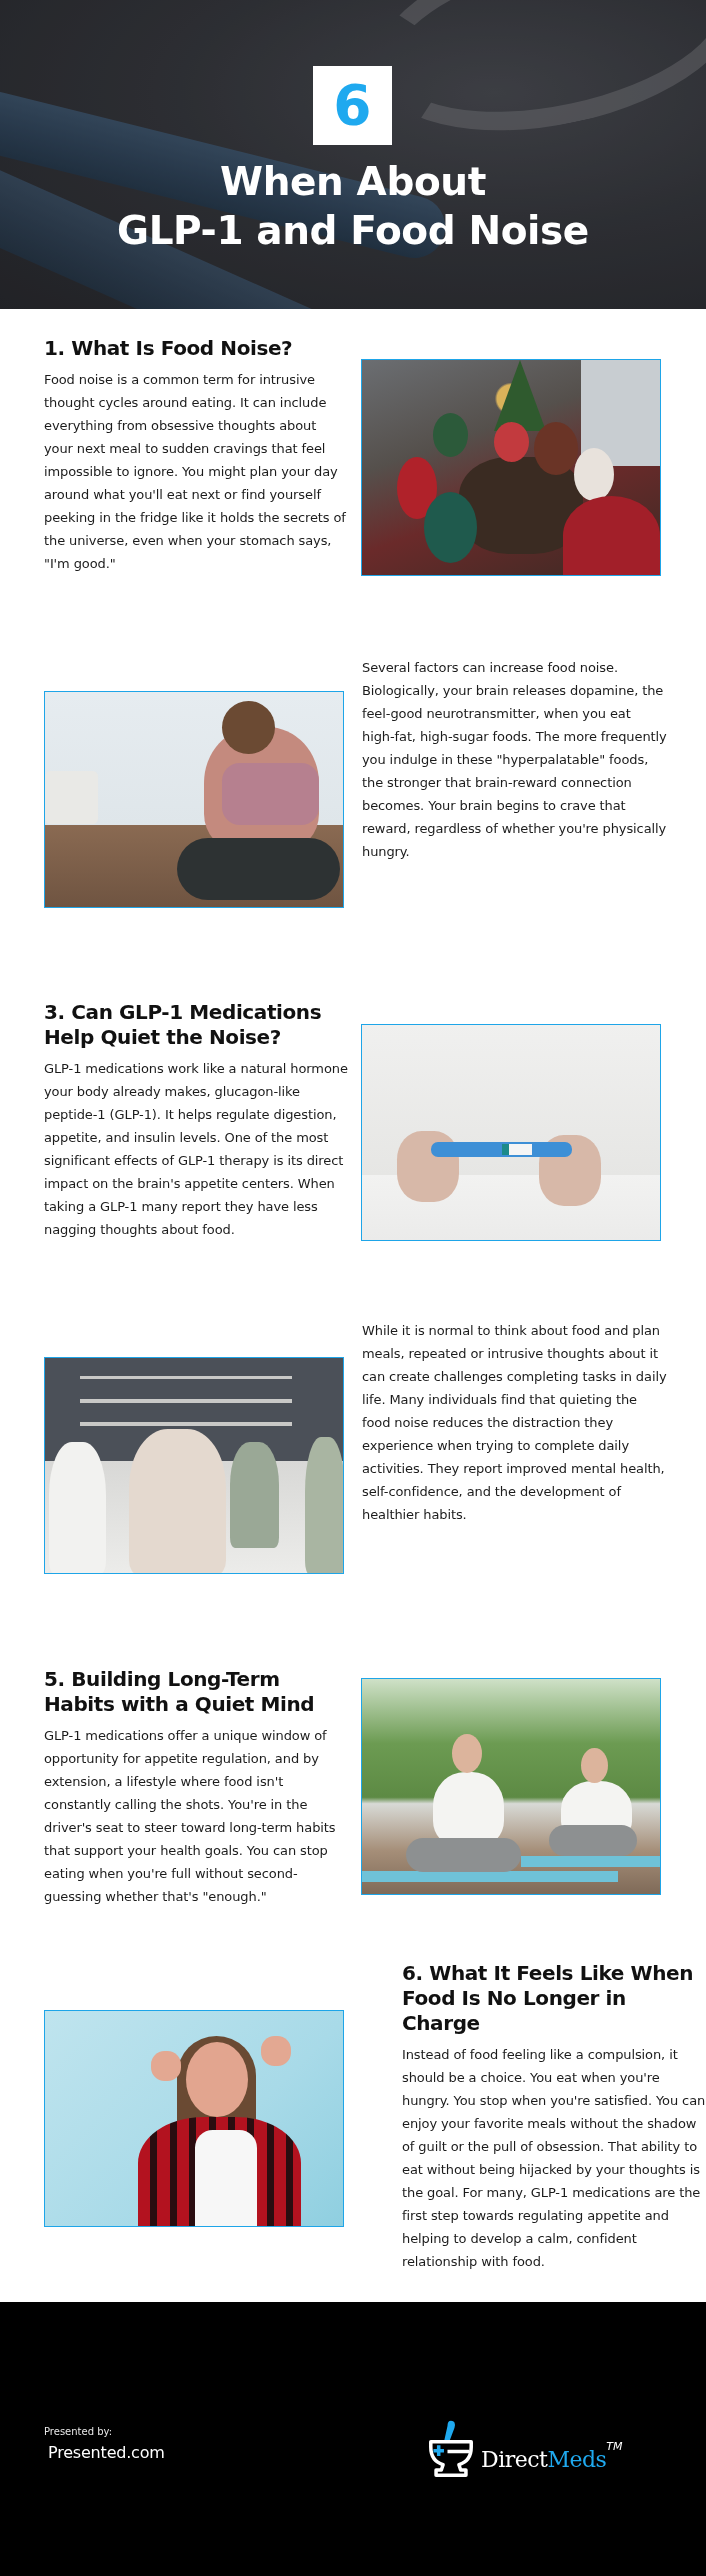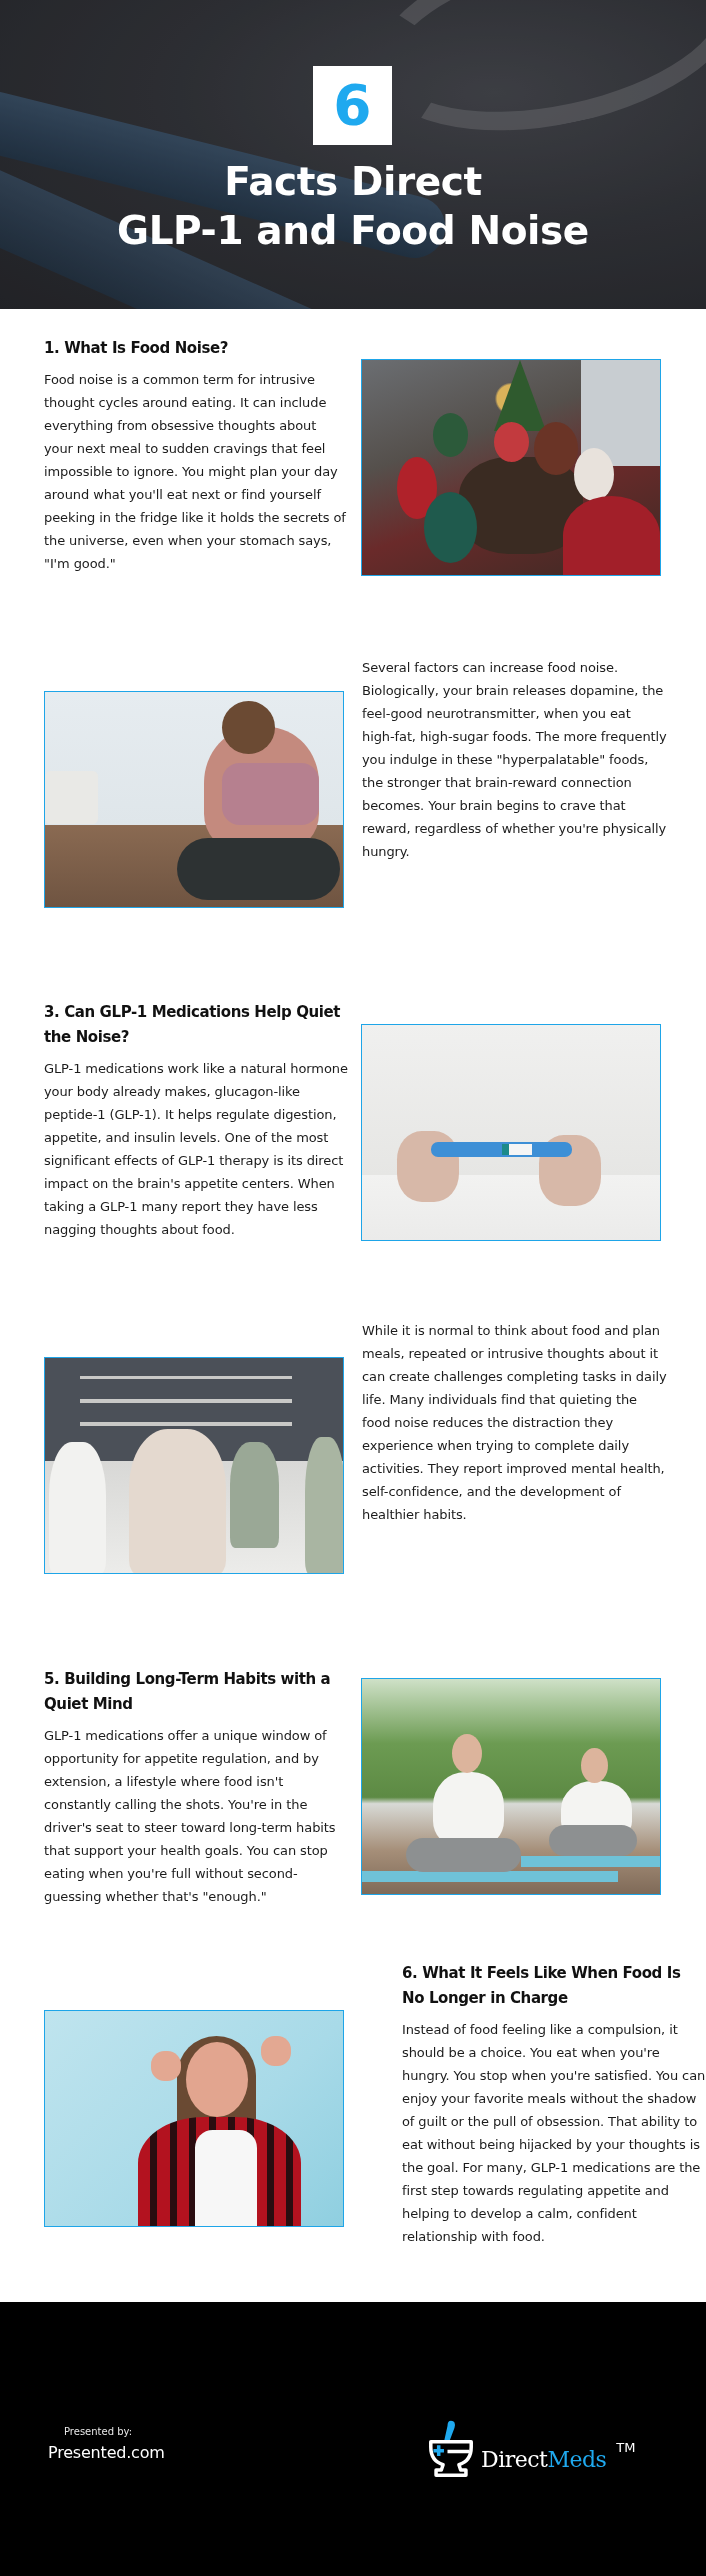--- a/index.html
+++ b/index.html
@@ -18,21 +18,21 @@
   .hero .overlay { position: absolute; inset: 0; background: rgba(20,20,24,.25); }
   .badge { position: absolute; left: 313px; top: 66px; width: 79px; height: 79px; background: #ffffff;
     display: flex; align-items: center; justify-content: center; }
   .badge span { font-family: "DejaVu Sans", sans-serif; font-weight: bold; font-size: 55px; color: #1fa9ef; line-height: 1; }
   .hero-title { position: absolute; left: 0; top: 157px; width: 706px; text-align: center; color: #ffffff;
     font-family: "DejaVu Sans", sans-serif; font-weight: bold; font-size: 39px; line-height: 49px; letter-spacing: -0.4px; }
   .hero-title div { display: block; }
 
   
   .sec-text { position: absolute; width: 305px; }
-  .sec-text h2 { font-family: "DejaVu Sans", sans-serif; font-weight: bold; font-size: 15px; line-height: 25px;
+  .sec-text h2 { font-family: "DejaVu Sans", sans-serif; font-weight: bold; font-size: 20px; line-height: 25px;
     color: #111111; letter-spacing: -0.4px; margin-bottom: 7px; }
   .sec-text p { font-family: "DejaVu Sans", sans-serif; font-size: 13px; line-height: 23px; color: #1c1c1c; letter-spacing: -0.1px; }
 
   .photo { position: absolute; width: 300px; height: 217px; border: 1.8px solid #1ea5e8; overflow: hidden; }
   .photo .ph { position: absolute; inset: 0; }
 
   
   .ph1 { background:
       radial-gradient(circle at 50% 18%, #d9b25a 0 6%, transparent 7%),
       linear-gradient(160deg, #6b6e72 0%, #55504c 35%, #6a2a2a 60%, #3b2a24 100%); }
@@ -73,42 +73,42 @@
   .ph6 { background: linear-gradient(135deg, #bfe4ee 0%, #a8dae8 60%, #8fcfe0 100%); }
   .ph6 .shirt { position: absolute; left: 93px; top: 106px; width: 163px; height: 115px; border-radius: 40% 40% 0 0;
      background: repeating-linear-gradient(90deg, #b3121f 0 12.4px, #2a0d10 12.4px 19.4px); }
   .ph6 .tee { position: absolute; left: 150px; top: 119px; width: 62px; height: 106px; background: #f7f7f7; border-radius: 17.7px 17.7px 0 0; }
   .ph6 .head { position: absolute; left: 141px; top: 31px; width: 62px; height: 75px; border-radius: 50%; background: #e2a58f; }
   .ph6 .hair { position: absolute; left: 132px; top: 25px; width: 79px; height: 132px; border-radius: 40px 40px 17.7px 17.7px; background: #6a4a33; }
   .ph6 .fist { position: absolute; width: 30px; height: 30px; border-radius: 45%; background: #e3a892; }
 
   
   .footer { position: absolute; left: 0; top: 2302px; width: 706px; height: 274px; background: #000000; }
-  .presented { position: absolute; left: 64px; top: 124px; color: #e8e8e8; font-family: "DejaVu Sans", sans-serif; font-size: 10px; }
+  .presented { position: absolute; left: 44px; top: 124px; color: #e8e8e8; font-family: "DejaVu Sans", sans-serif; font-size: 10px; }
   .site { position: absolute; left: 48px; top: 141px; color: #ffffff; font-family: "DejaVu Sans", sans-serif; font-size: 16px; letter-spacing: -0.2px; }
   .logo { position: absolute; left: 428px; top: 113px; height: 62px; display: flex; align-items: flex-end; }
   .logo-icon { width: 46px; height: 58px; position: relative; }
   .logo-text { font-family: "DejaVu Serif", serif; font-size: 22px; line-height: 35px; margin-left: 7px; letter-spacing: -0.5px; }
   .logo-text .d { color: #ffffff; }
   .logo-text .m { color: #1fa9ef; }
-  .tm { color: #ffffff; font-family: "DejaVu Sans", sans-serif; font-size: 13px; align-self: flex-start; margin-top: 25px; margin-left: 10px; }
+  .tm { color: #ffffff; font-family: "DejaVu Sans", sans-serif; font-size: 11px; align-self: flex-start; margin-top: 25px; margin-left: 0; font-style: italic; }
 </style>
 </head>
 <body>
 
 <header class="hero">
   <div class="tape"></div>
   <div class="pen pen1"></div>
   <div class="pen pen2"></div>
   <div class="overlay"></div>
   <div class="badge">
     <span>6</span>
   </div>
   <h1 class="hero-title">
-    <div>Facts Direct</div>
+    <div>When About</div>
     <div>GLP-1 and Food Noise</div>
   </h1>
 </header>
 
 <section class="sec-text" style="left:44px; top:336px;">
   <h2>1. What Is Food Noise?</h2>
   <p>Food noise is a common term for intrusive thought cycles around eating. It can include everything from obsessive thoughts about your next meal to sudden cravings that feel impossible to ignore. You might plan your day around what you'll eat next or find yourself peeking in the fridge like it holds the secrets of the universe, even when your stomach says, "I'm good."</p>
 </section>
 <figure class="photo" style="left:361px; top:359px;">
   <div class="ph ph1">

